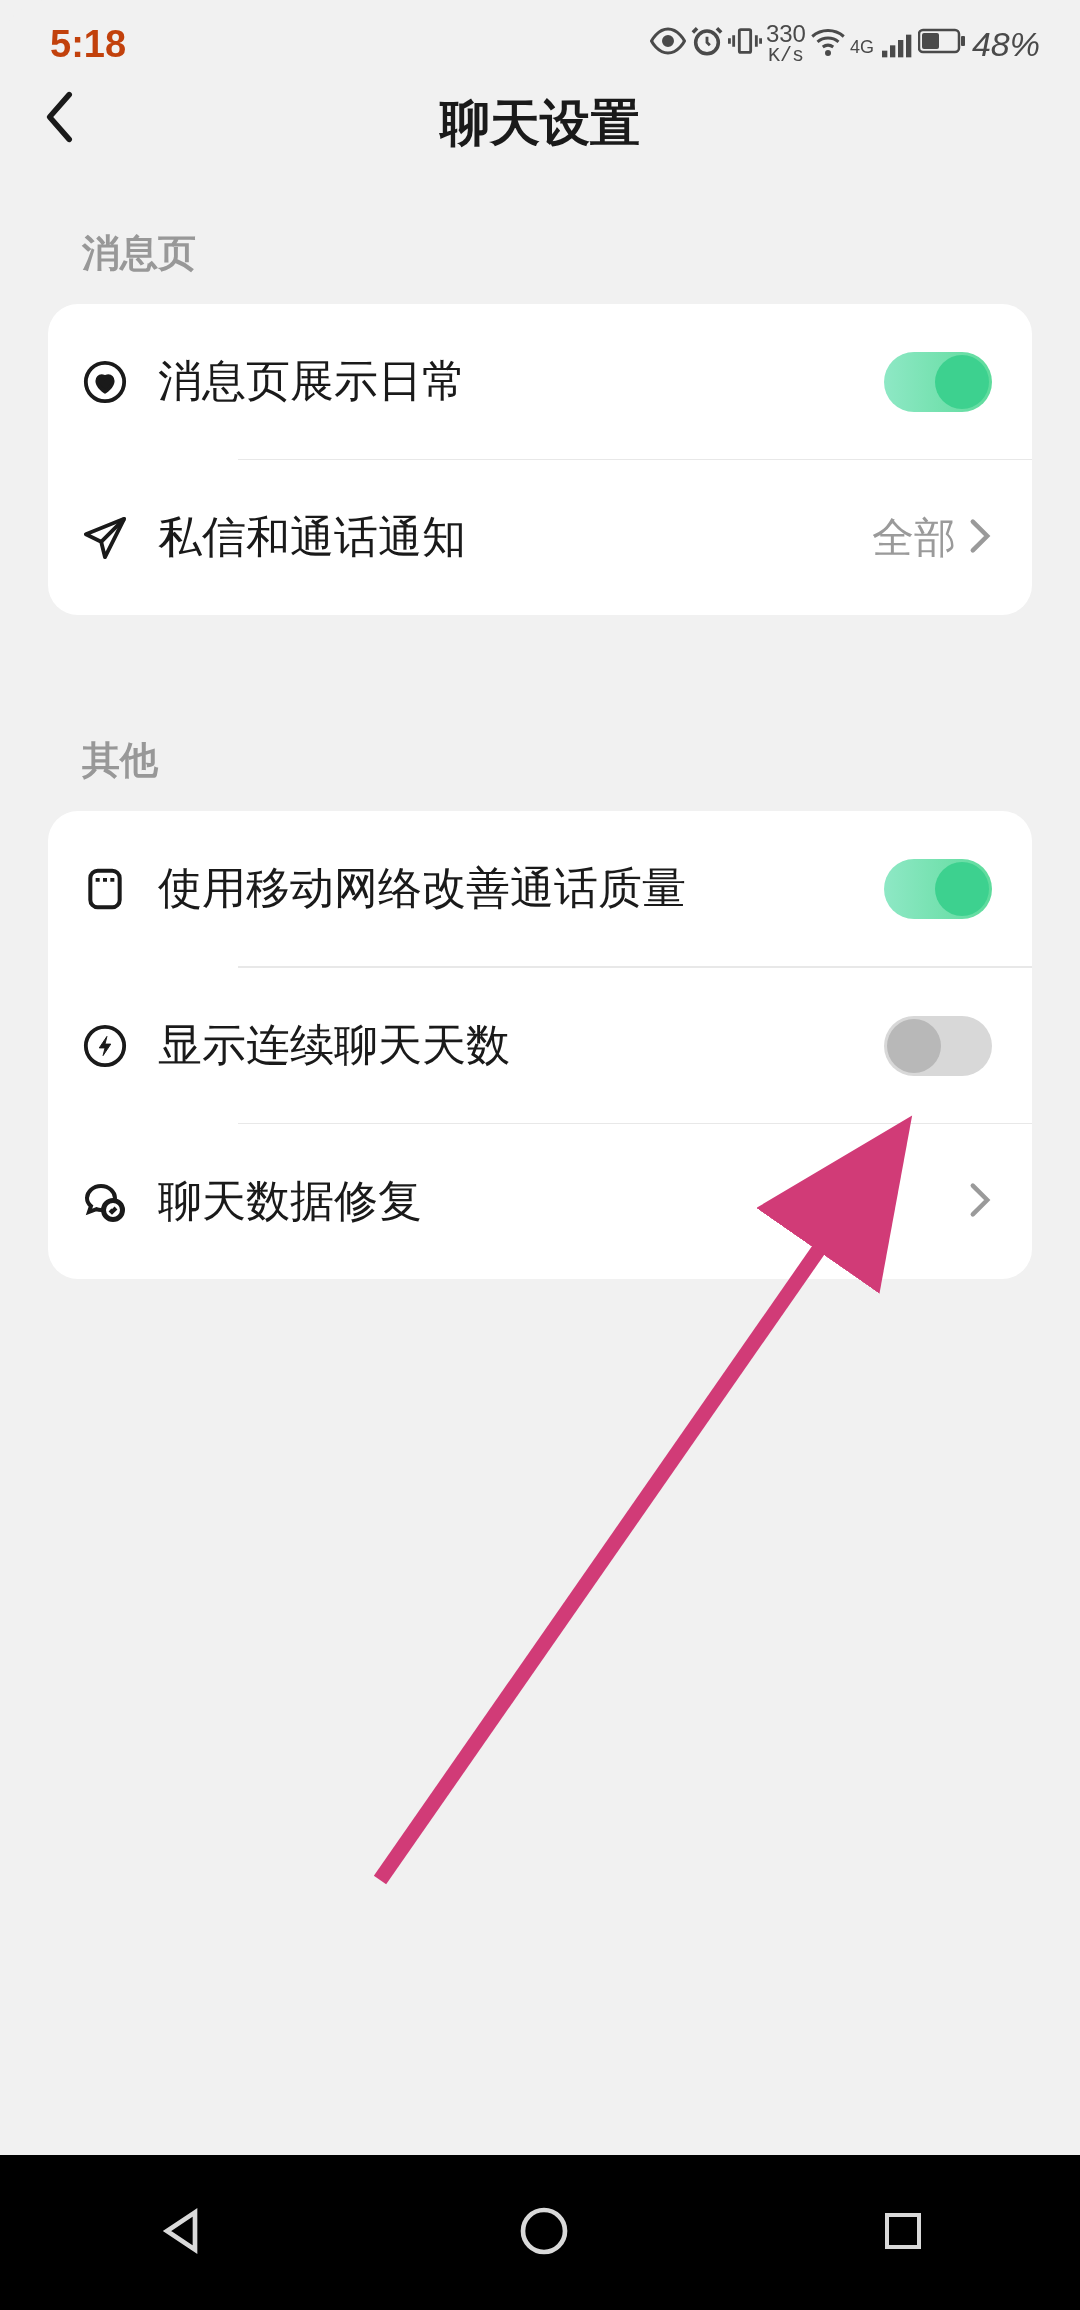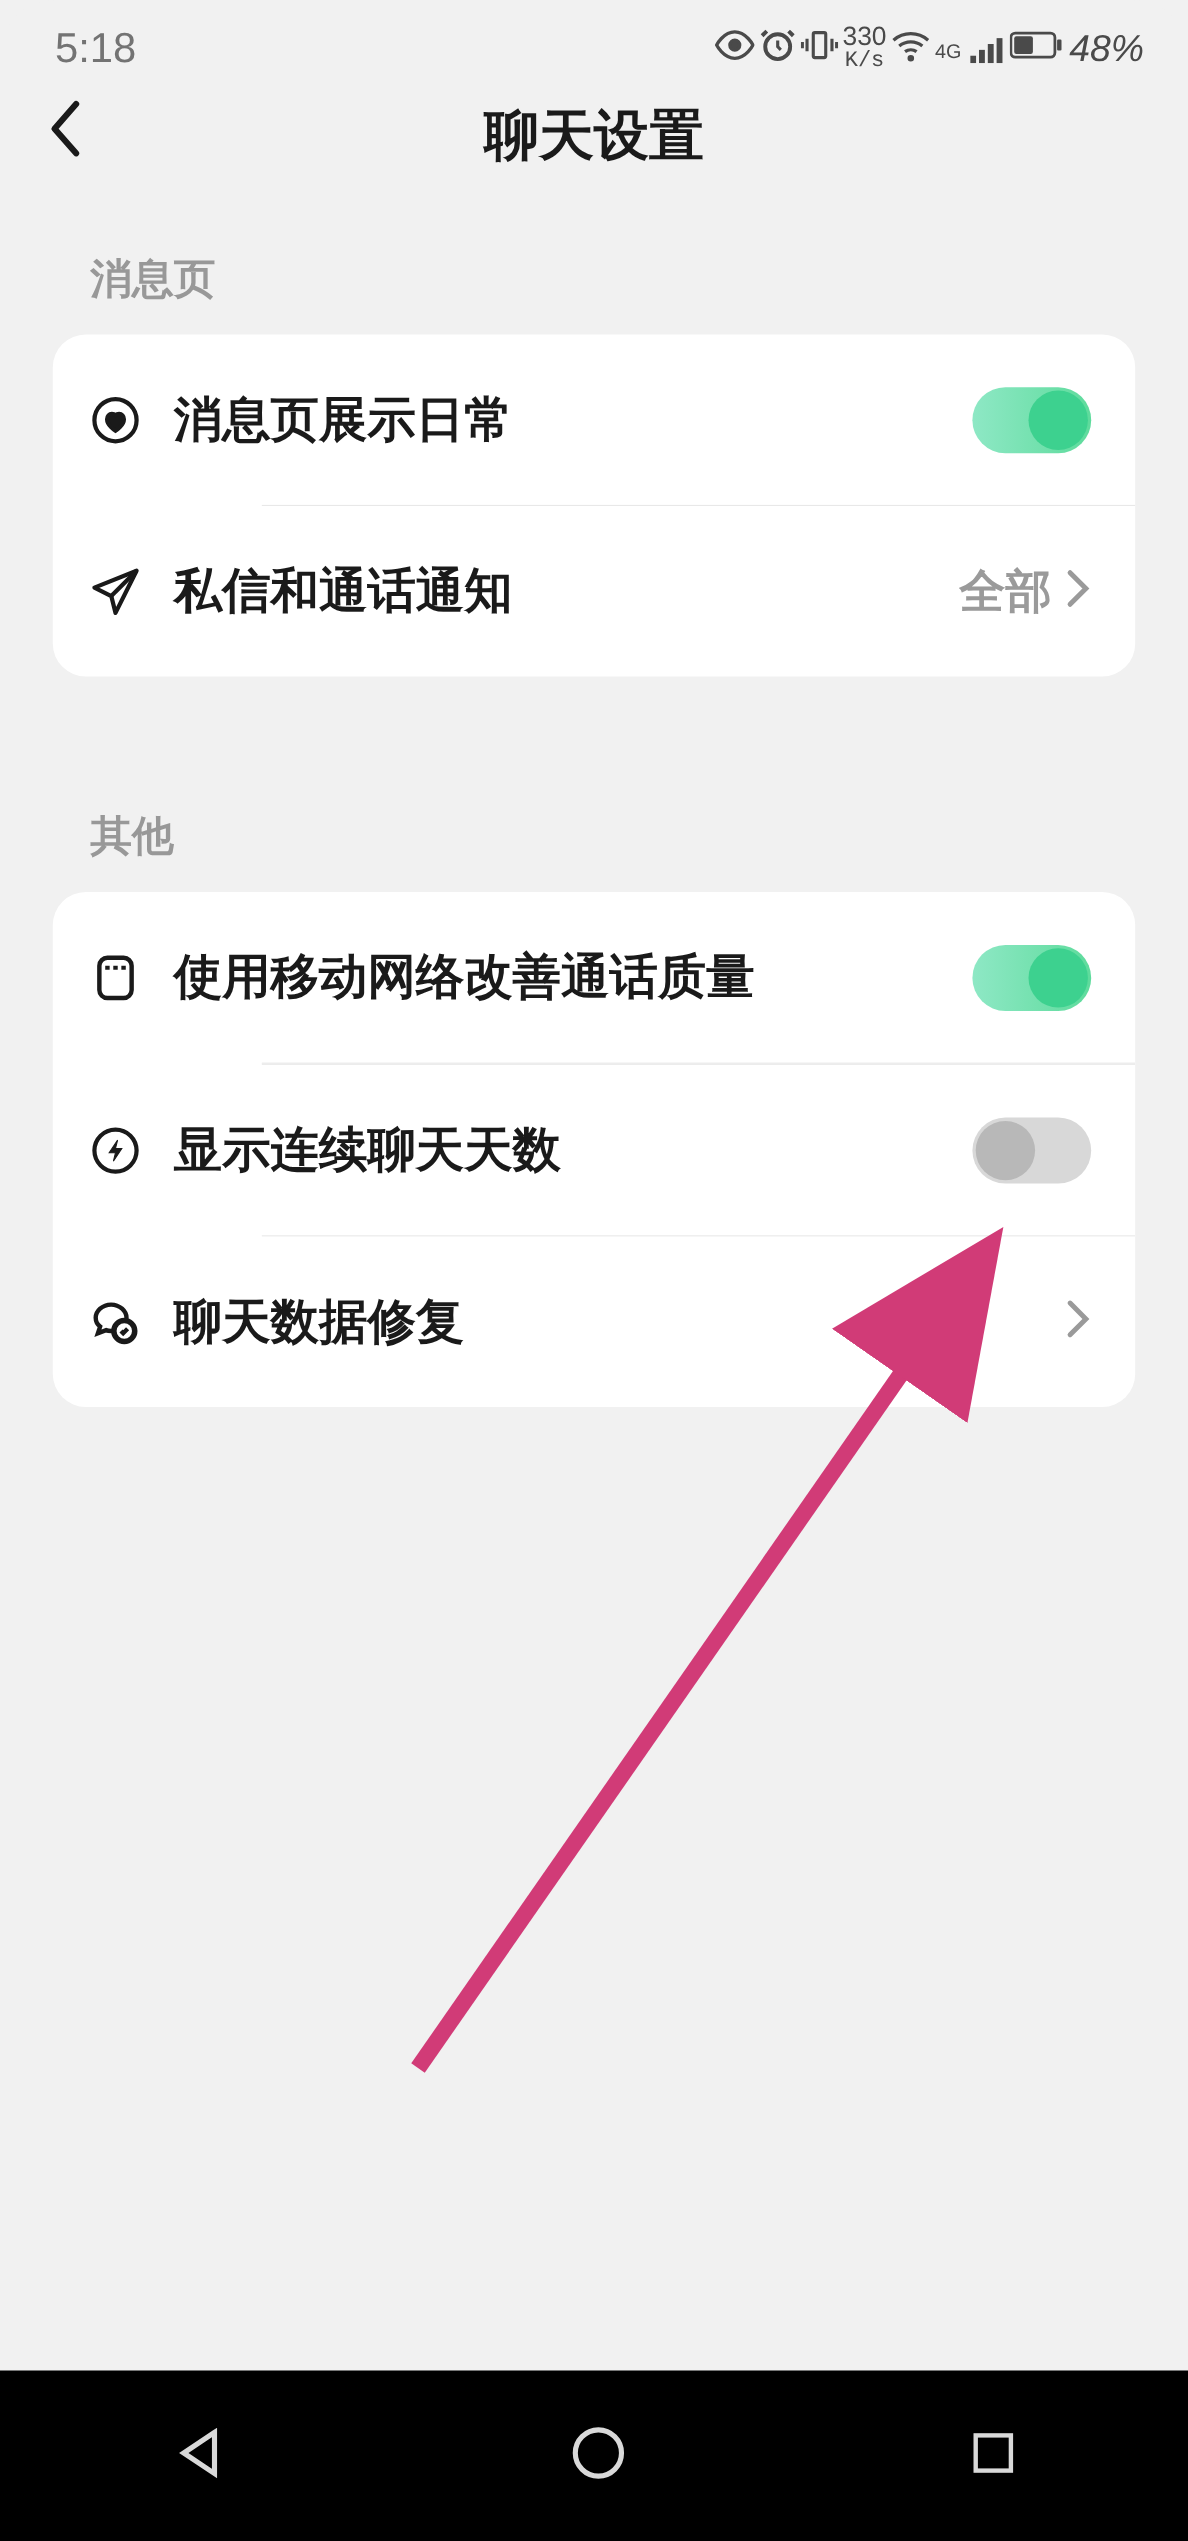--- a/index.html
+++ b/index.html
@@ -24,22 +24,22 @@
     }
     .status-bar {
       display: flex;
       justify-content: space-between;
       align-items: center;
       padding: 18px 40px 8px 50px;
       height: 78px;
     }
     .status-time {
       font-size: 38px;
-      color: #737373;
-      font-weight: 400;
+      color: #c2410c;
+      font-weight: 700;
     }
     .status-icons {
       display: flex;
       align-items: center;
       gap: 4px;
       font-size: 28px;
       color: #4a4a4a;
     }
     .status-icons .speed {
       font-size: 22px;
@@ -80,21 +80,20 @@
       font-weight: bold;
     }
     .section-header.second {
       padding-top: 120px;
     }
     .card {
       margin: 0 48px;
       background: #fff;
       border-radius: 30px;
       overflow: hidden;
-      font-weight: bold;
     }
     .row {
       display: flex;
       align-items: center;
       padding: 45px 40px 45px 32px;
       min-height: 155px;
       position: relative;
     }
     .row-icon {
       width: 50px;

